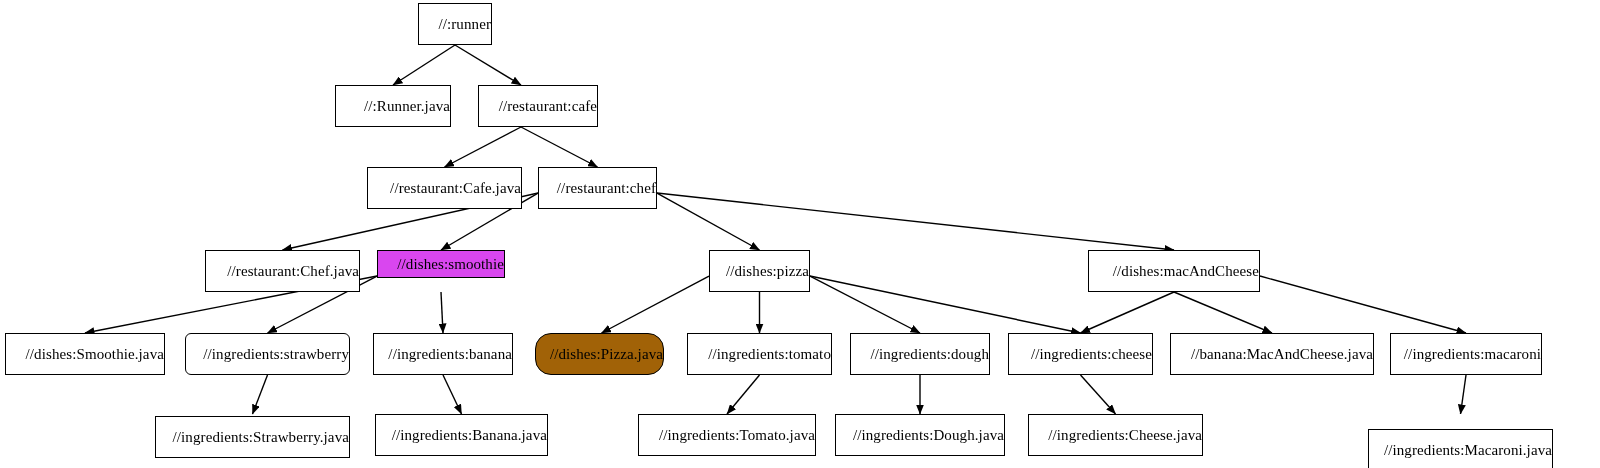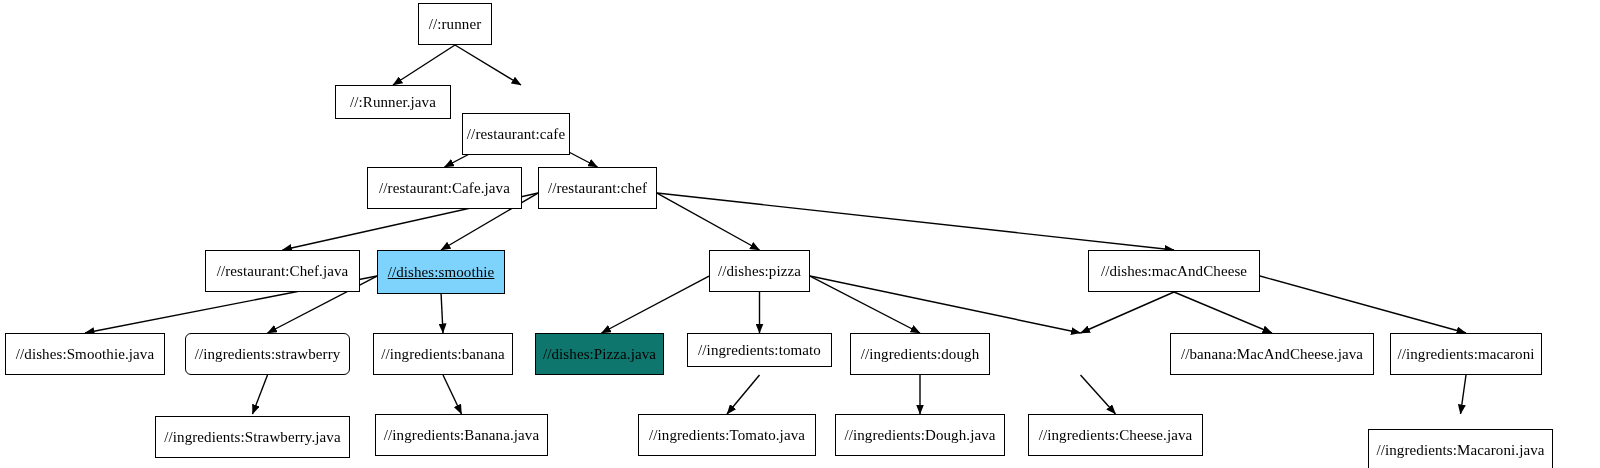--- a/index.html
+++ b/index.html
@@ -30,21 +30,21 @@
     width: 1600px;
     height: 468px;
   }
   .graph-node {
     position: absolute;
     box-sizing: border-box;
     border: 1px solid #000000;
     background: #ffffff;
     display: flex;
     align-items: center;
-    justify-content: center;
+    justify-content: flex-end;
     text-align: center;
     white-space: nowrap;
   }
   .graph-node .node-label {
     font-size: 15px;
     line-height: 1;
     color: #000000;
     letter-spacing: 0.1px;
   }
 </style>
@@ -82,61 +82,64 @@
         <path d="M 759.5 375 Q 741.625 396.45 727 414" fill="none" stroke="#000000" stroke-width="1.4" marker-end="url(#arrowhead)"></path>
         <path d="M 920 375 Q 920 396.45 920 414" fill="none" stroke="#000000" stroke-width="1.4" marker-end="url(#arrowhead)"></path>
         <path d="M 1080.5 375 Q 1099.75 396.45 1115.5 414" fill="none" stroke="#000000" stroke-width="1.4" marker-end="url(#arrowhead)"></path>
         <path d="M 1466 375 Q 1462.975 396.45 1460.5 414" fill="none" stroke="#000000" stroke-width="1.4" marker-end="url(#arrowhead)"></path>
       </g>
   </svg>
   <div id="node-layer">
       <div class="graph-node" style="left: 418px; top: 3px; width: 74px; height: 42px; border-color: rgb(0, 0, 0); background: rgb(255, 255, 255);">
         <span class="node-label">//:runner</span>
       </div>
-      <div class="graph-node" style="left: 335px; top: 85px; width: 116px; height: 34px; border-color: rgb(0, 0, 0); background: rgb(255, 255, 255);">
+      <div class="graph-node" style="left: 335px; top: 85px; width: 116px; height: 42px; border-color: rgb(0, 0, 0); background: rgb(255, 255, 255);">
         <span class="node-label">//:Runner.java</span>
       </div>
-      <div class="graph-node" style="left: 462px; top: 85px; width: 108px; height: 42px; border-color: rgb(0, 0, 0); background: rgb(255, 255, 255); margin-top: 28px;">
+      <div class="graph-node" style="left: 478px; top: 85px; width: 120px; height: 42px; border-color: rgb(0, 0, 0); background: rgb(255, 255, 255);">
         <span class="node-label">//restaurant:cafe</span>
       </div>
       <div class="graph-node" style="left: 367px; top: 167px; width: 155px; height: 42px; border-color: rgb(0, 0, 0); background: rgb(255, 255, 255);">
         <span class="node-label">//restaurant:Cafe.java</span>
       </div>
       <div class="graph-node" style="left: 538px; top: 167px; width: 119px; height: 42px; border-color: rgb(0, 0, 0); background: rgb(255, 255, 255);">
         <span class="node-label">//restaurant:chef</span>
       </div>
       <div class="graph-node" style="left: 205px; top: 250px; width: 155px; height: 42px; border-color: rgb(0, 0, 0); background: rgb(255, 255, 255);">
         <span class="node-label">//restaurant:Chef.java</span>
       </div>
-      <div class="graph-node" style="left: 377px; top: 250px; width: 128px; height: 44px; border-color: rgb(0, 0, 0); background: #7dd3fc; text-decoration: underline;">
+      <div class="graph-node" style="left: 377px; top: 250px; width: 128px; height: 28px; border-color: rgb(0, 0, 0); background: #d946ef;">
         <span class="node-label">//dishes:smoothie</span>
       </div>
       <div class="graph-node" style="left: 709px; top: 250px; width: 101px; height: 42px; border-color: rgb(0, 0, 0); background: rgb(255, 255, 255);">
         <span class="node-label">//dishes:pizza</span>
       </div>
       <div class="graph-node" style="left: 1088px; top: 250px; width: 172px; height: 42px; border-color: rgb(0, 0, 0); background: rgb(255, 255, 255);">
         <span class="node-label">//dishes:macAndCheese</span>
       </div>
       <div class="graph-node" style="left: 5px; top: 333px; width: 160px; height: 42px; border-color: rgb(0, 0, 0); background: rgb(255, 255, 255);">
         <span class="node-label">//dishes:Smoothie.java</span>
       </div>
       <div class="graph-node" style="left: 185px; top: 333px; width: 165px; height: 42px; border-color: rgb(0, 0, 0); background: rgb(255, 255, 255); border-radius: 6px;">
         <span class="node-label">//ingredients:strawberry</span>
       </div>
       <div class="graph-node" style="left: 373px; top: 333px; width: 140px; height: 42px; border-color: rgb(0, 0, 0); background: rgb(255, 255, 255);">
         <span class="node-label">//ingredients:banana</span>
       </div>
-      <div class="graph-node" style="left: 535px; top: 333px; width: 129px; height: 42px; border-color: rgb(0, 0, 0); background: #0f766e;">
+      <div class="graph-node" style="left: 535px; top: 333px; width: 129px; height: 42px; border-color: rgb(0, 0, 0); background: #a16207; border-radius: 16px;">
         <span class="node-label">//dishes:Pizza.java</span>
       </div>
-      <div class="graph-node" style="left: 687px; top: 333px; width: 145px; height: 34px; border-color: rgb(0, 0, 0); background: rgb(255, 255, 255);">
+      <div class="graph-node" style="left: 687px; top: 333px; width: 145px; height: 42px; border-color: rgb(0, 0, 0); background: rgb(255, 255, 255);">
         <span class="node-label">//ingredients:tomato</span>
       </div>
       <div class="graph-node" style="left: 850px; top: 333px; width: 140px; height: 42px; border-color: rgb(0, 0, 0); background: rgb(255, 255, 255);">
         <span class="node-label">//ingredients:dough</span>
+      </div>
+      <div class="graph-node" style="left: 1008px; top: 333px; width: 145px; height: 42px; border-color: rgb(0, 0, 0); background: rgb(255, 255, 255);">
+        <span class="node-label">//ingredients:cheese</span>
       </div>
       <div class="graph-node" style="left: 1170px; top: 333px; width: 204px; height: 42px; border-color: rgb(0, 0, 0); background: rgb(255, 255, 255);">
         <span class="node-label">//banana:MacAndCheese.java</span>
       </div>
       <div class="graph-node" style="left: 1390px; top: 333px; width: 152px; height: 42px; border-color: rgb(0, 0, 0); background: rgb(255, 255, 255);">
         <span class="node-label">//ingredients:macaroni</span>
       </div>
       <div class="graph-node" style="left: 155px; top: 416px; width: 195px; height: 42px; border-color: rgb(0, 0, 0); background: rgb(255, 255, 255);">
         <span class="node-label">//ingredients:Strawberry.java</span>
       </div>

